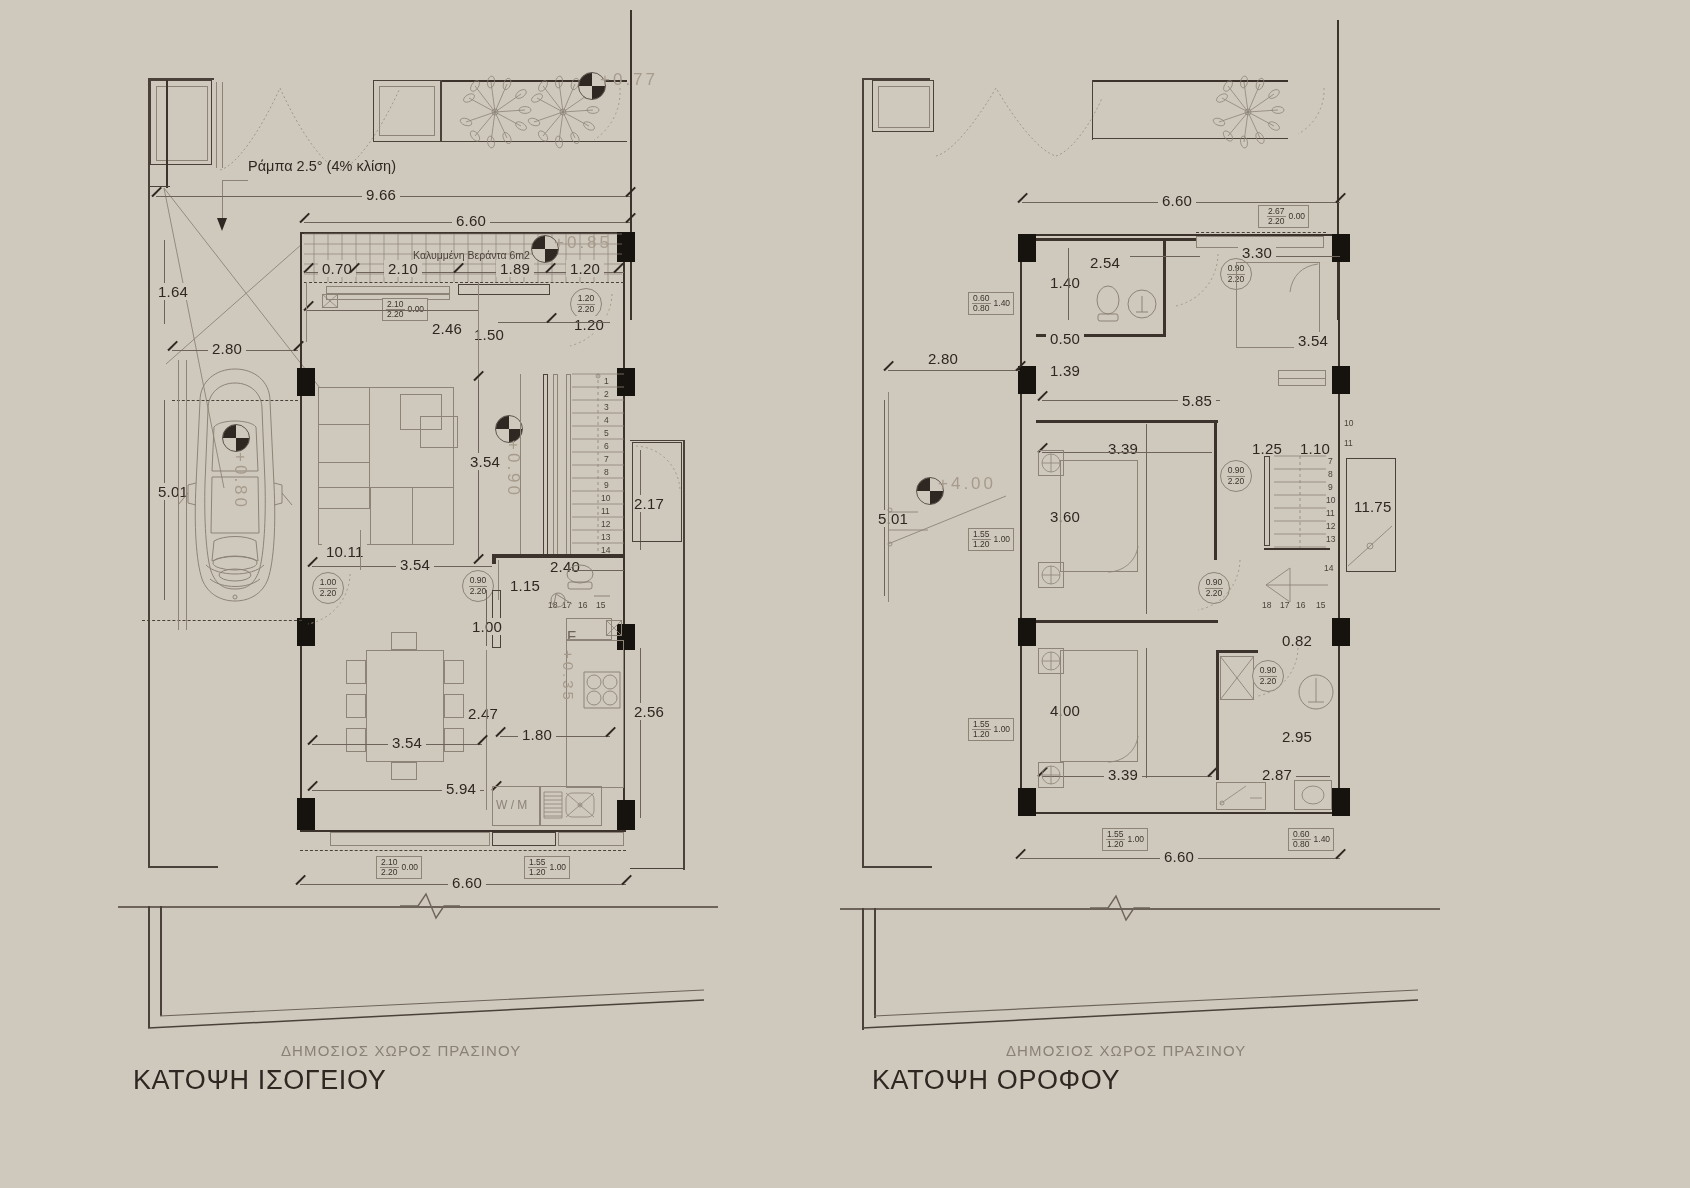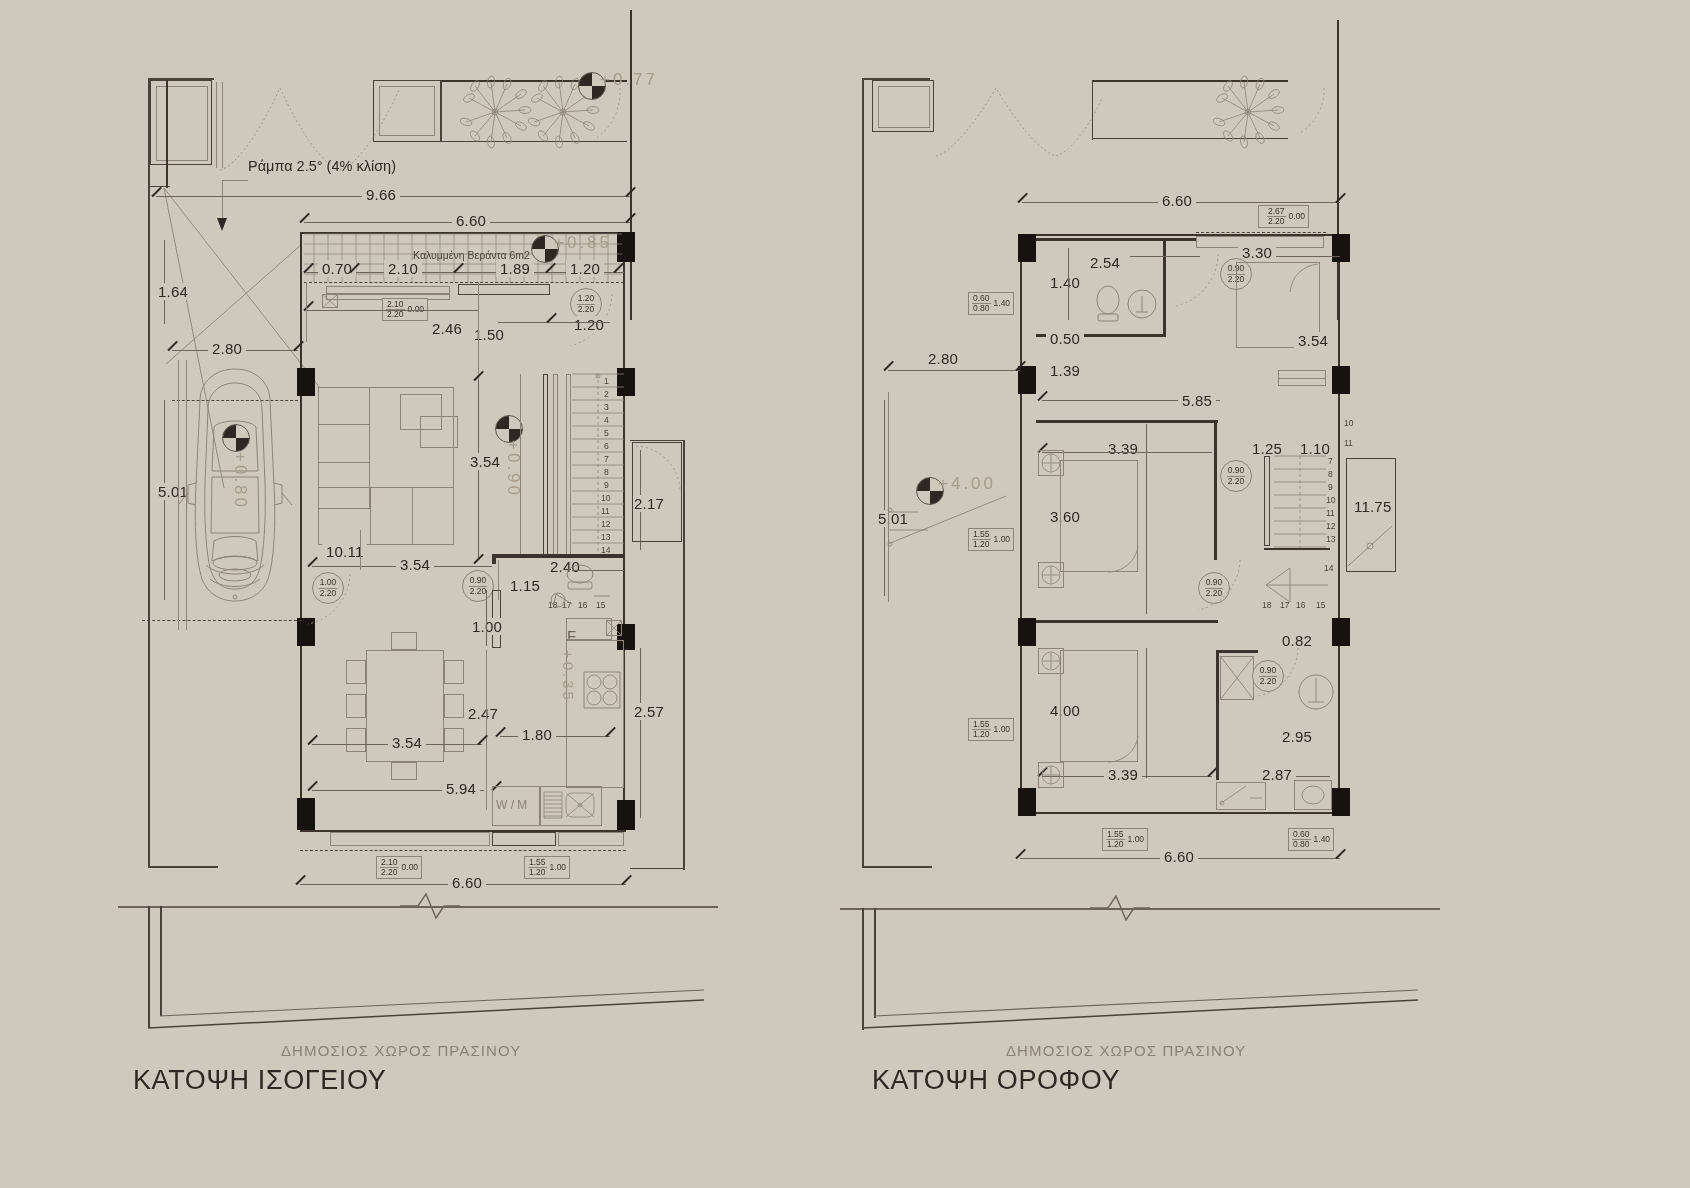--- a/index.html
+++ b/index.html
@@ -486,21 +486,21 @@
   </div>
 
   <div class="dimline" style="left:300px;top:884px;width:326px;"></div>
   <div class="dimtxt" style="left:448px;top:874px;">6.60</div>
   <div class="tick" style="left:294px;top:879px;"></div>
   <div class="tick" style="left:620px;top:879px;"></div>
 
   <div class="dimlineV" style="left:640px;top:450px;height:100px;"></div>
   <div class="dimtxt" style="left:630px;top:495px;">2.17</div>
   <div class="dimlineV" style="left:640px;top:648px;height:170px;"></div>
-  <div class="dimtxt" style="left:630px;top:703px;">2.57</div>
+  <div class="dimtxt" style="left:630px;top:703px;">2.56</div>
 
   <div class="boxd" style="left:632px;top:442px;width:50px;height:100px;"></div>
   <svg class="fsvg" style="left:634px;top:444px;width:48px;height:98px;">
     <path d="M2,2 A46,46 0 0 1 46,48" fill="none" stroke="#a39889" stroke-width="1" stroke-dasharray="2 3"></path>
   </svg>
 
   <div class="ln h" style="left:118px;top:906px;width:600px;height:1.6px;background:#6d635a;"></div>
   <svg class="fsvg" style="left:400px;top:892px;width:60px;height:30px;">
     <path d="M0,14 L18,14 L26,2 L36,26 L44,14 L60,14" fill="none" stroke="#6d635a" stroke-width="1.4"></path>
   </svg>

